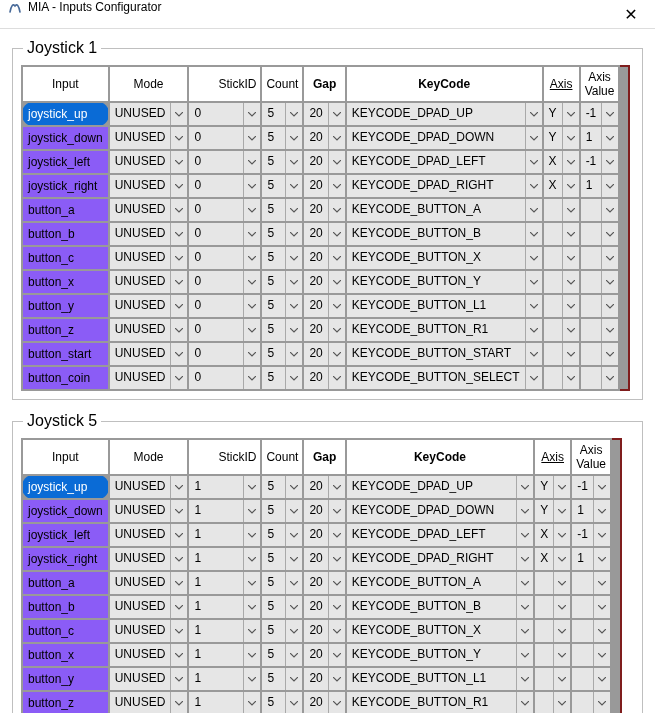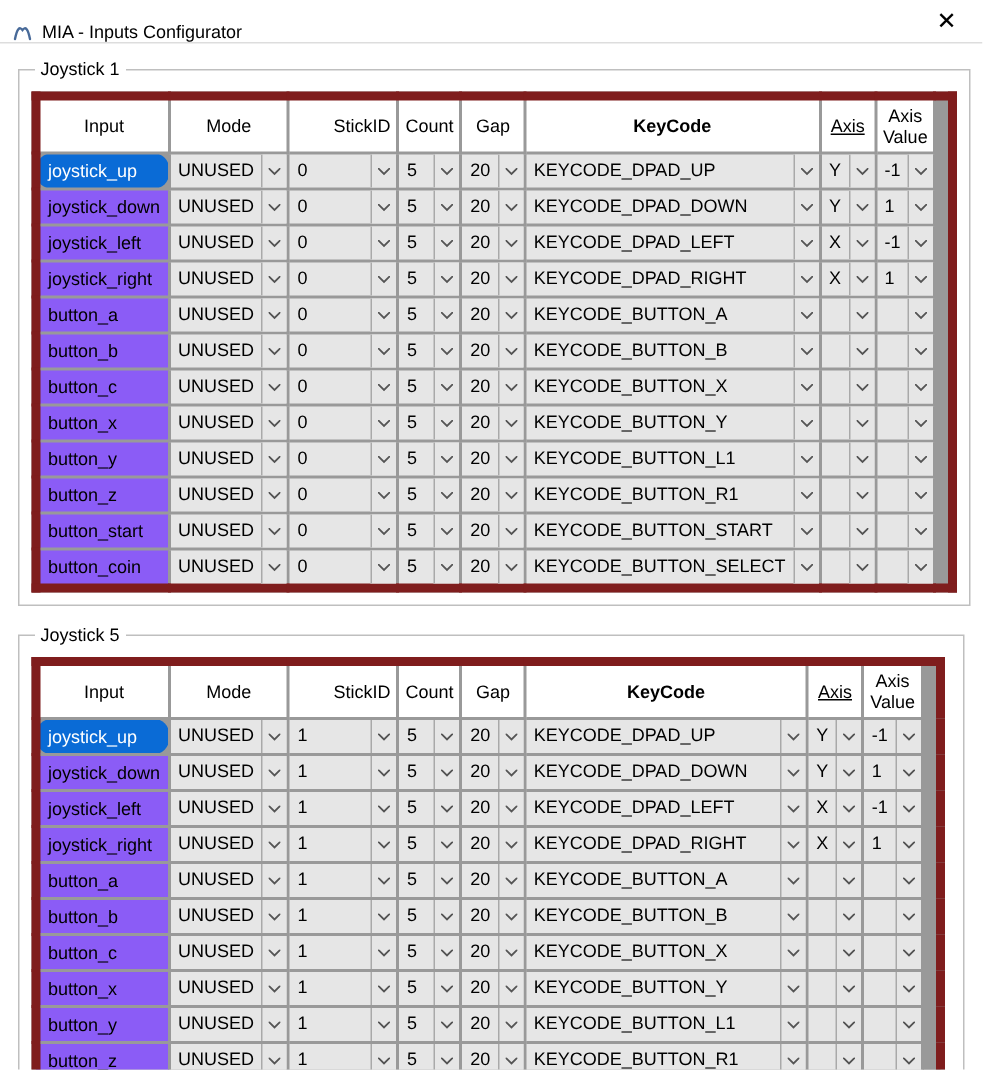--- a/index.html
+++ b/index.html
@@ -9,21 +9,21 @@
     font-size: 12px;
     background: #fff;
     color: #000;
     width: 655px;
     height: 713px;
     overflow: hidden;
     box-sizing: border-box;
   }
   .titlebar {
     display: flex;
-    align-items: flex-end;
+    align-items: flex-start;
     height: 28px;
     padding: 0 6px 0 8px;
     border-bottom: 1px solid #ddd;
   }
   .titlebar .app-icon {
     width: 14px;
     height: 14px;
     margin-right: 6px;
     display: inline-flex;
     align-items: center;
@@ -45,45 +45,45 @@
   .content {
     padding: 10px 12px 0 12px;
   }
   fieldset.group {
     border: 1px solid #bfbfbf;
     margin: 0 0 12px 0;
     padding: 8px 8px 8px 8px;
     position: relative;
   }
   fieldset.group legend {
-    font-size: 12px;
+    font-size: 16px;
     padding: 0 4px;
     margin-left: 2px;
   }
   .grid {
-    border: 6px solid #7f1d1d;
+    border: 2px solid #7f1d1d;
     width: 540px;
     border-collapse: collapse;
     background: #999;
   }
   .grid th {
     background: #fff;
     font-weight: 400;
     font-size: 12px;
     text-align: center;
     padding: 3px 4px;
     border: 2px solid #999;
   }
   .grid th.row-hdr-col {
     width: 70px;
   }
   .grid th.mode-col { width: 62px; }
   .grid th.stick-col { width: 36px; padding-left: 29px; }
   .grid th.count-col { width: 28px; }
-  .grid th.gap-col { width: 26px; }
+  .grid th.gap-col { width: 26px; font-weight: bold; }
   .grid th.key-col { width: 158px; font-weight: bold; }
   .grid th.axis-col { width: 20px; text-decoration: underline; }
   .grid th.axval-col { width: 46px; }
   .grid td {
     border: 2px solid #999;
     padding: 0;
     background: #e6e6e6;
   }
   .grid td.rowhdr {
     background: #8b5cf6;

